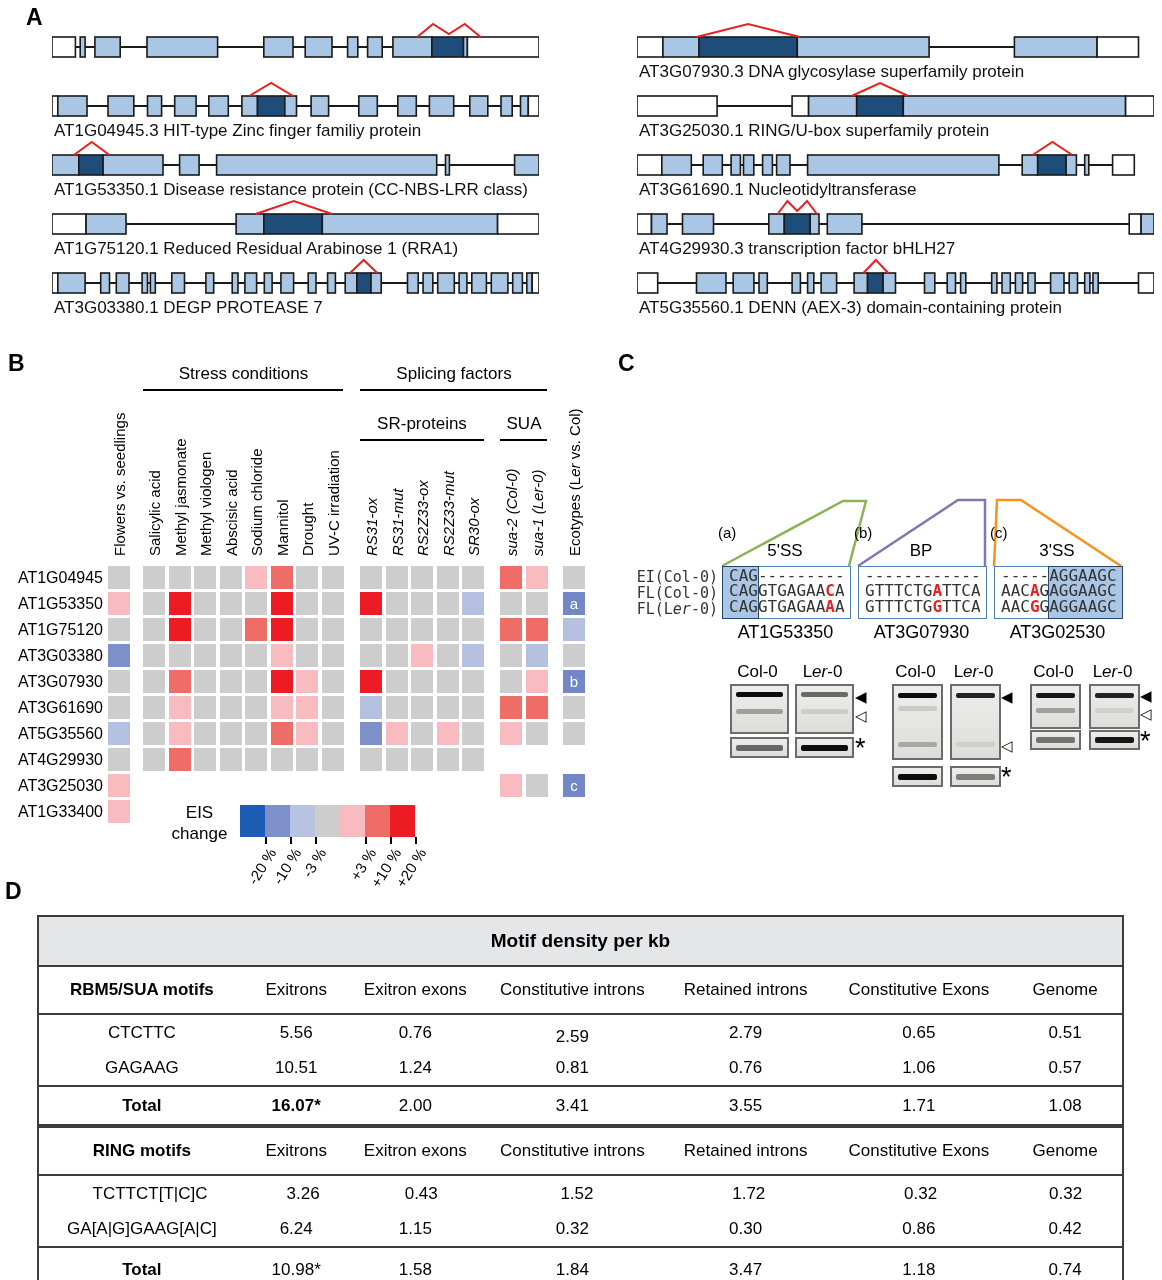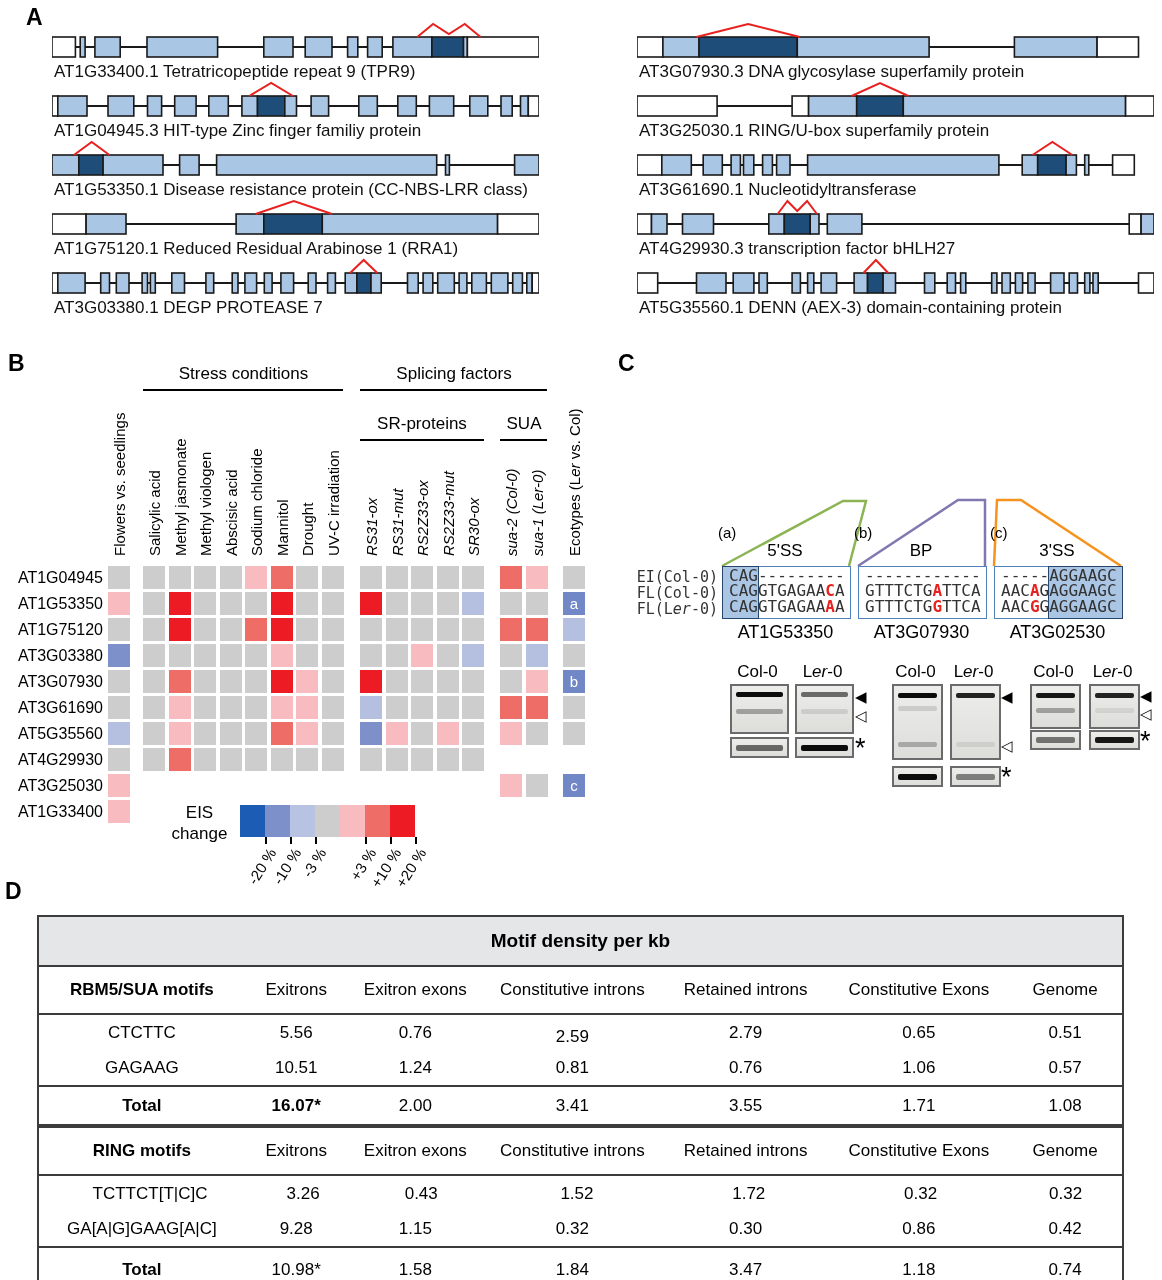--- a/index.html
+++ b/index.html
@@ -65,21 +65,21 @@
           <rect x="95.0" y="17" width="70.6" height="20" fill="#a9c7e5" stroke="#1a1a1a" stroke-width="1.6"></rect>
           <rect x="211.8" y="17" width="29.2" height="20" fill="#a9c7e5" stroke="#1a1a1a" stroke-width="1.6"></rect>
           <rect x="253.2" y="17" width="26.8" height="20" fill="#a9c7e5" stroke="#1a1a1a" stroke-width="1.6"></rect>
           <rect x="295.6" y="17" width="10.2" height="20" fill="#a9c7e5" stroke="#1a1a1a" stroke-width="1.6"></rect>
           <rect x="315.6" y="17" width="14.6" height="20" fill="#a9c7e5" stroke="#1a1a1a" stroke-width="1.6"></rect>
           <rect x="340.9" y="17" width="39.0" height="20" fill="#a9c7e5" stroke="#1a1a1a" stroke-width="1.6"></rect>
           <rect x="379.9" y="17" width="31.7" height="20" fill="#1d4d78" stroke="#1a1a1a" stroke-width="1.6"></rect>
           <rect x="411.5" y="17" width="3.9" height="20" fill="#a9c7e5" stroke="#1a1a1a" stroke-width="1.6"></rect>
           <rect x="415.4" y="17" width="71.6" height="20" fill="#ffffff" stroke="#1a1a1a" stroke-width="1.6"></rect>
           <polyline points="365.25,17 381.0775,4 396.905,14 412.7325,4 428.56,17" fill="none" stroke="#e8211f" stroke-width="2"></polyline>
-        </svg><div class="gene-label">AT1G33400.1 Tetratricopeptide repeat 9 (TPR9)</div></div>
+        </svg></div>
       <div class="gene-block"><svg width="487" height="38">
           <line x1="0" y1="27" x2="487" y2="27" stroke="#1a1a1a" stroke-width="2"></line>
           <rect x="0.0" y="17" width="5.8" height="20" fill="#ffffff" stroke="#1a1a1a" stroke-width="1.6"></rect>
           <rect x="5.8" y="17" width="29.2" height="20" fill="#a9c7e5" stroke="#1a1a1a" stroke-width="1.6"></rect>
           <rect x="56.0" y="17" width="25.8" height="20" fill="#a9c7e5" stroke="#1a1a1a" stroke-width="1.6"></rect>
           <rect x="95.5" y="17" width="14.1" height="20" fill="#a9c7e5" stroke="#1a1a1a" stroke-width="1.6"></rect>
           <rect x="122.7" y="17" width="21.4" height="20" fill="#a9c7e5" stroke="#1a1a1a" stroke-width="1.6"></rect>
           <rect x="156.8" y="17" width="19.5" height="20" fill="#a9c7e5" stroke="#1a1a1a" stroke-width="1.6"></rect>
           <rect x="189.9" y="17" width="15.6" height="20" fill="#a9c7e5" stroke="#1a1a1a" stroke-width="1.6"></rect>
           <rect x="205.5" y="17" width="27.3" height="20" fill="#1d4d78" stroke="#1a1a1a" stroke-width="1.6"></rect>
@@ -581,21 +581,21 @@
           <div class="tcell" style="width: 19%; padding-left: 9px;">TCTTCT[T|C]C</div>
           <div class="tcell" style="width: 9.5%;">3.26</div>
           <div class="tcell" style="width: 12.5%;">0.43</div>
           <div class="tcell" style="width: 16.5%;">1.52</div>
           <div class="tcell" style="width: 15.5%;">1.72</div>
           <div class="tcell" style="width: 16.5%;">0.32</div>
           <div class="tcell" style="width: 10.5%;">0.32</div>
         </div>
         <div class="trow" style="height: 35px;">
           <div class="tcell" style="width: 19%;">GA[A|G]GAAG[A|C]</div>
-          <div class="tcell" style="width: 9.5%;">9.28</div>
+          <div class="tcell" style="width: 9.5%;">6.24</div>
           <div class="tcell" style="width: 12.5%;">1.15</div>
           <div class="tcell" style="width: 16.5%;">0.32</div>
           <div class="tcell" style="width: 15.5%;">0.30</div>
           <div class="tcell" style="width: 16.5%;">0.86</div>
           <div class="tcell" style="width: 10.5%;">0.42</div>
         </div>
         <div class="trow" style="height: 44px; border-top: 2px solid rgb(60, 60, 60);">
           <div class="tcell" style="width: 19%; font-weight: bold;">Total</div>
           <div class="tcell" style="width: 9.5%;">10.98*</div>
           <div class="tcell" style="width: 12.5%;">1.58</div>

